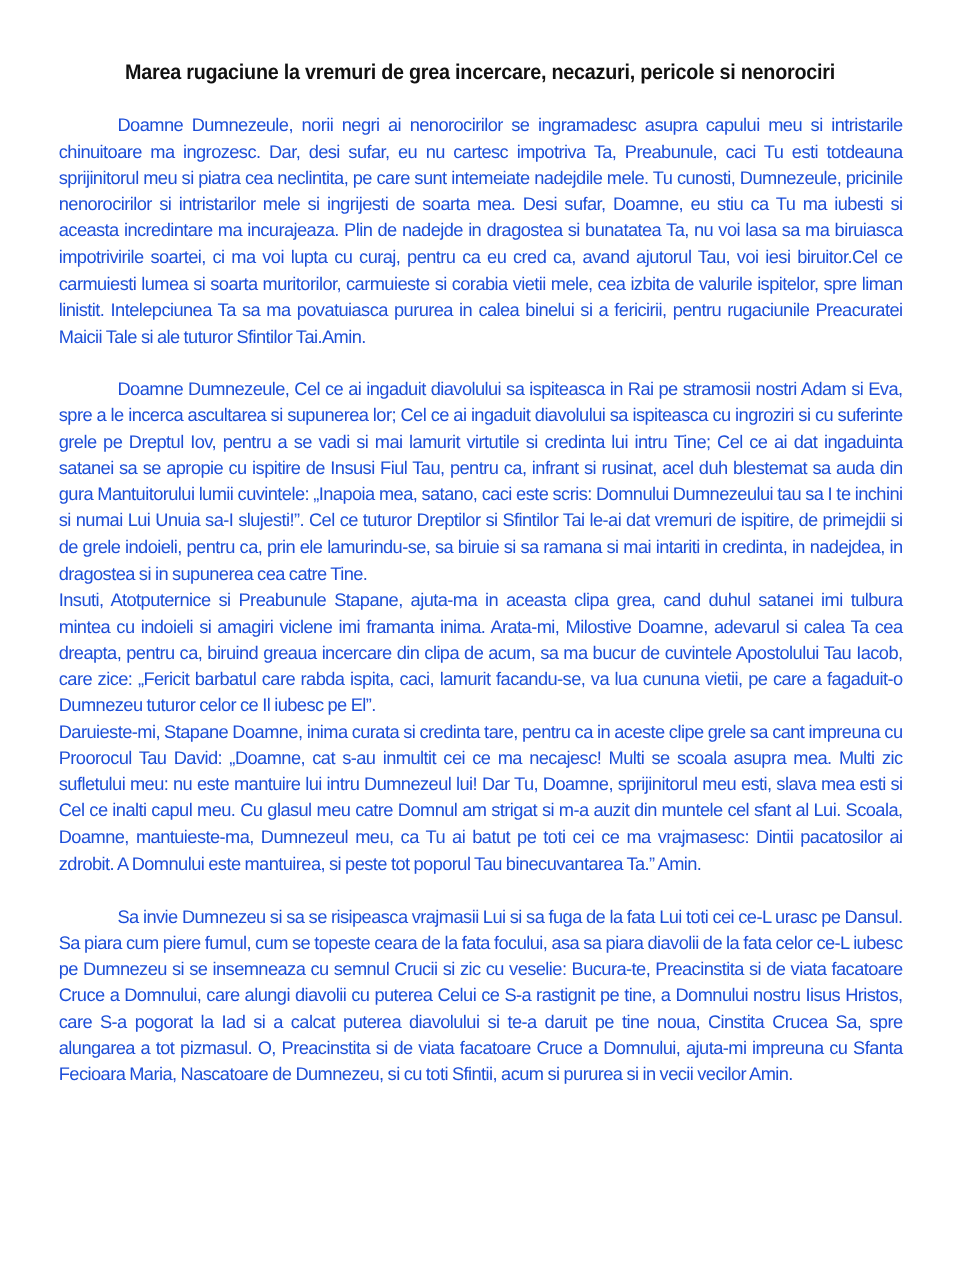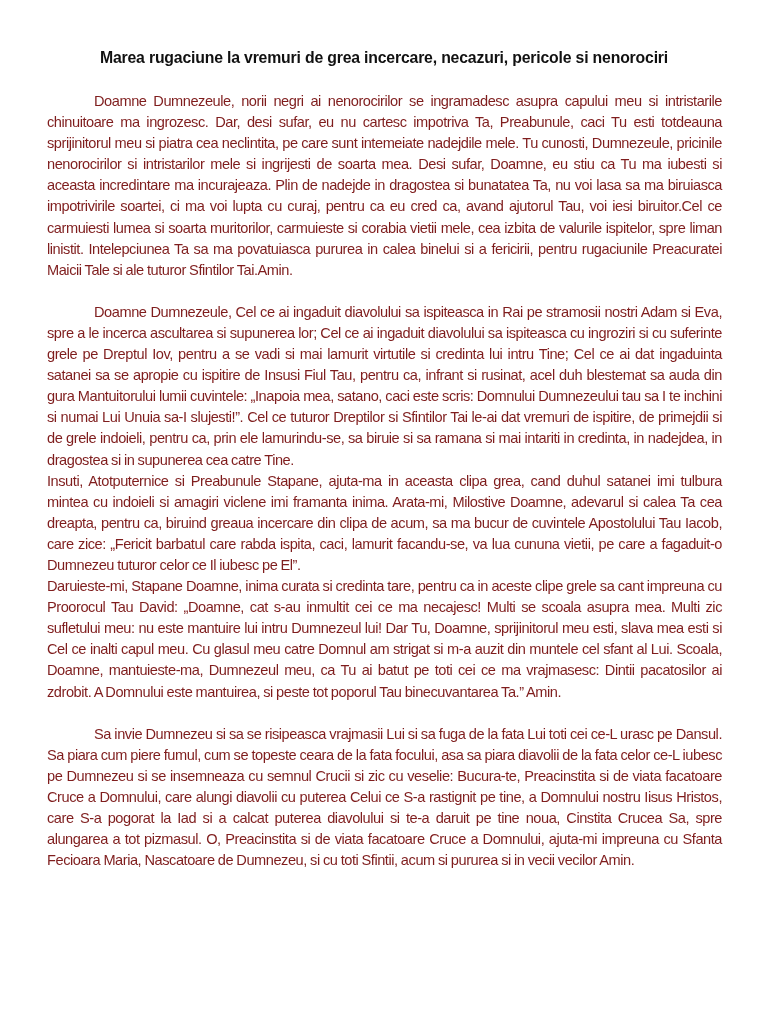--- a/index.html
+++ b/index.html
@@ -7,21 +7,21 @@
   .page { position: absolute; left: 0; top: 0; width: 768px; height: 1024px; background: #fff; }
   .title {
     position: absolute; top: 48px; left: 0; width: 768px; text-align: center;
     font-family: "Liberation Sans Narrow", "Liberation Sans", sans-serif;
     font-weight: bold; font-size: 17px; color: #111;
     letter-spacing: -0.2px; transform: scaleX(0.93); transform-origin: center;
   }
   .body {
     position: absolute; top: 91px; left: 47px; width: 675px;
     font-family: "Liberation Sans", sans-serif; font-size: 14.6px; line-height: 21.1px;
-    color: #7f1d1d; text-align: justify;
+    color: #1d4ed8; text-align: justify;
   }
   .body p { margin: 0; letter-spacing: -0.45px; word-spacing: -0.4px; }
   .body p.indent { text-indent: 47px; }
   .body p.gap { margin-top: 21px; }
 </style>
 </head>
 <body>
 
 <div class="page">
   <div class="title">Marea rugaciune la vremuri de grea incercare, necazuri, pericole si nenorociri</div>

